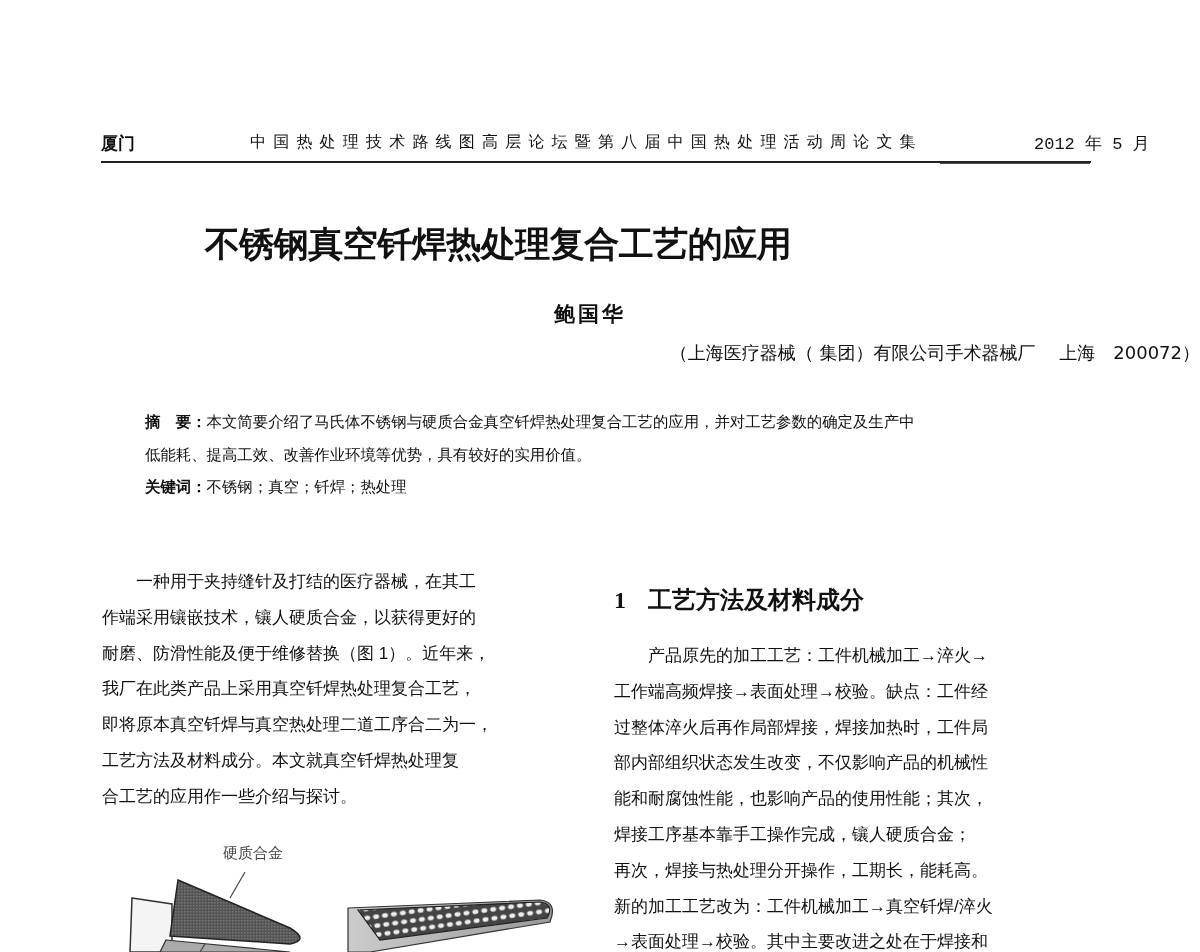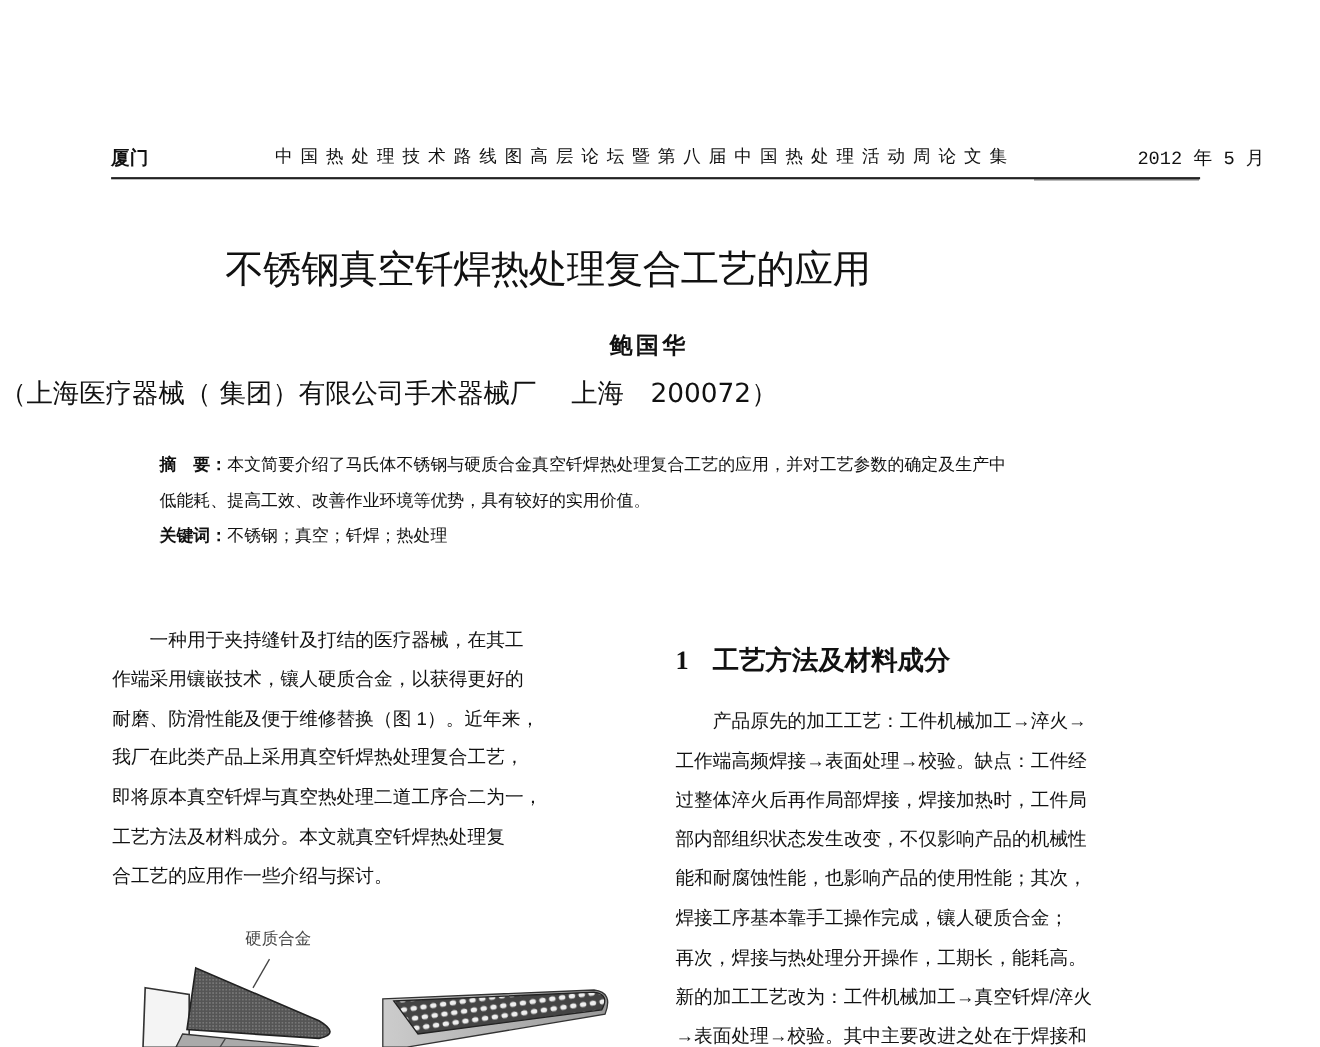--- a/index.html
+++ b/index.html
@@ -10,25 +10,25 @@
   
   .hdr-left { left:101px; top:132px; font-size:17px; font-weight:bold; font-family:"DejaVu Sans","Liberation Sans",sans-serif; }
   .hdr-center { left:250px; top:132px; font-size:16px; font-weight:normal; letter-spacing:7.2px; font-family:"DejaVu Sans","Liberation Sans",sans-serif; }
   .hdr-right { left:994px; top:132px; font-size:17px; font-family:Liberation Mono, monospace;margin-left:40px; }
   .hdr-rule { position:absolute; left:101px; top:161px; width:990px; height:0;
               border-top:2px solid #222; }
   .hdr-rule2 { position:absolute; left:940px; top:163px; width:150px; height:0;
                border-top:1px solid #555; }
 
   
-  .title { left:0; width:996px; text-align:center; top:221px; font-size:35px; font-weight:normal;
+  .title { left:0; width:996px; text-align:center; top:221px; font-size:35px; font-weight:bold;
            font-family:"DejaVu Sans","Liberation Sans",sans-serif; letter-spacing:-0.5px; }
   .author { left:0; width:1180px; text-align:center; top:300px; font-size:21px; font-weight:bold;
             font-family:"DejaVu Sans","Liberation Sans",sans-serif; letter-spacing:3px; }
-  .affil { left:0; width:1200px; text-align:left; top:341px; font-size:24px;
+  .affil { left:0; width:1200px; text-align:right; top:341px; font-size:18px;
            font-family:"DejaVu Sans","Liberation Sans",sans-serif; }
 
   
   .abstract { position:absolute; left:145px; top:406px; width:920px; font-size:15.4px; line-height:32.5px;
               font-family:"DejaVu Sans","Liberation Sans",sans-serif; }
   .abstract .line { white-space:nowrap; height:32.5px; }
   .abstract .lbl { font-weight:bold; }
 
   
   .col { position:absolute; font-size:17px; line-height:35.8px;

